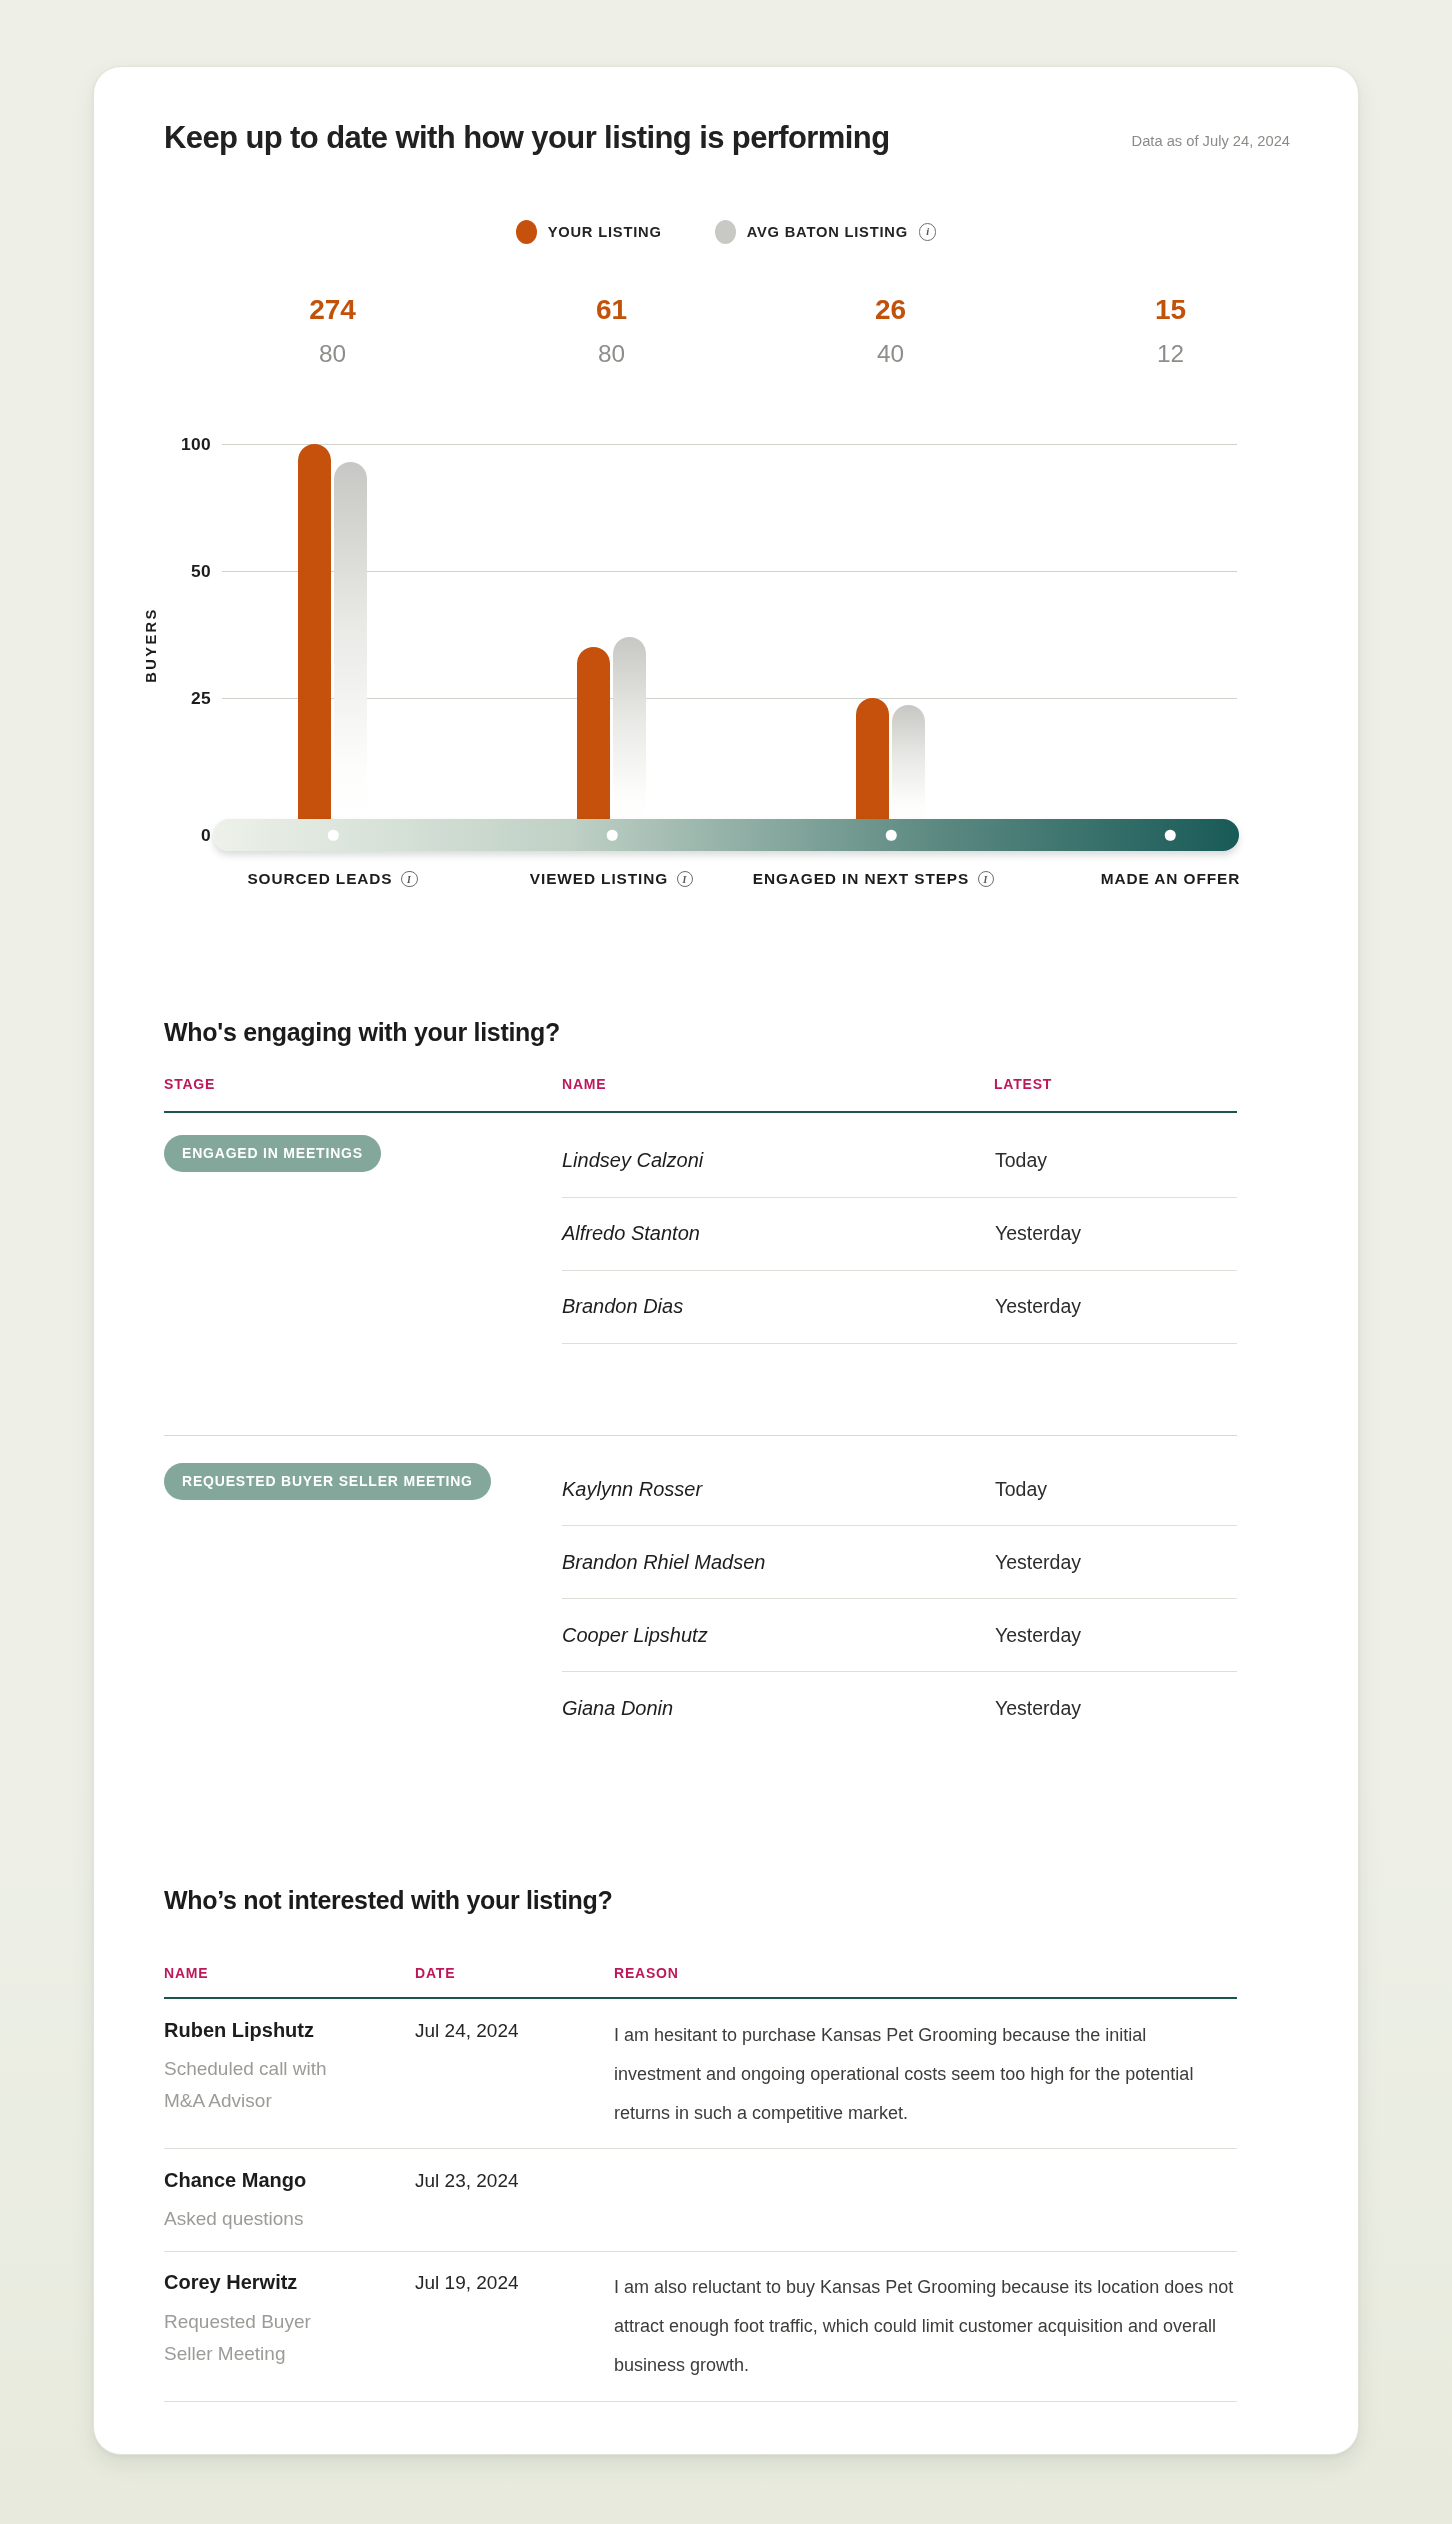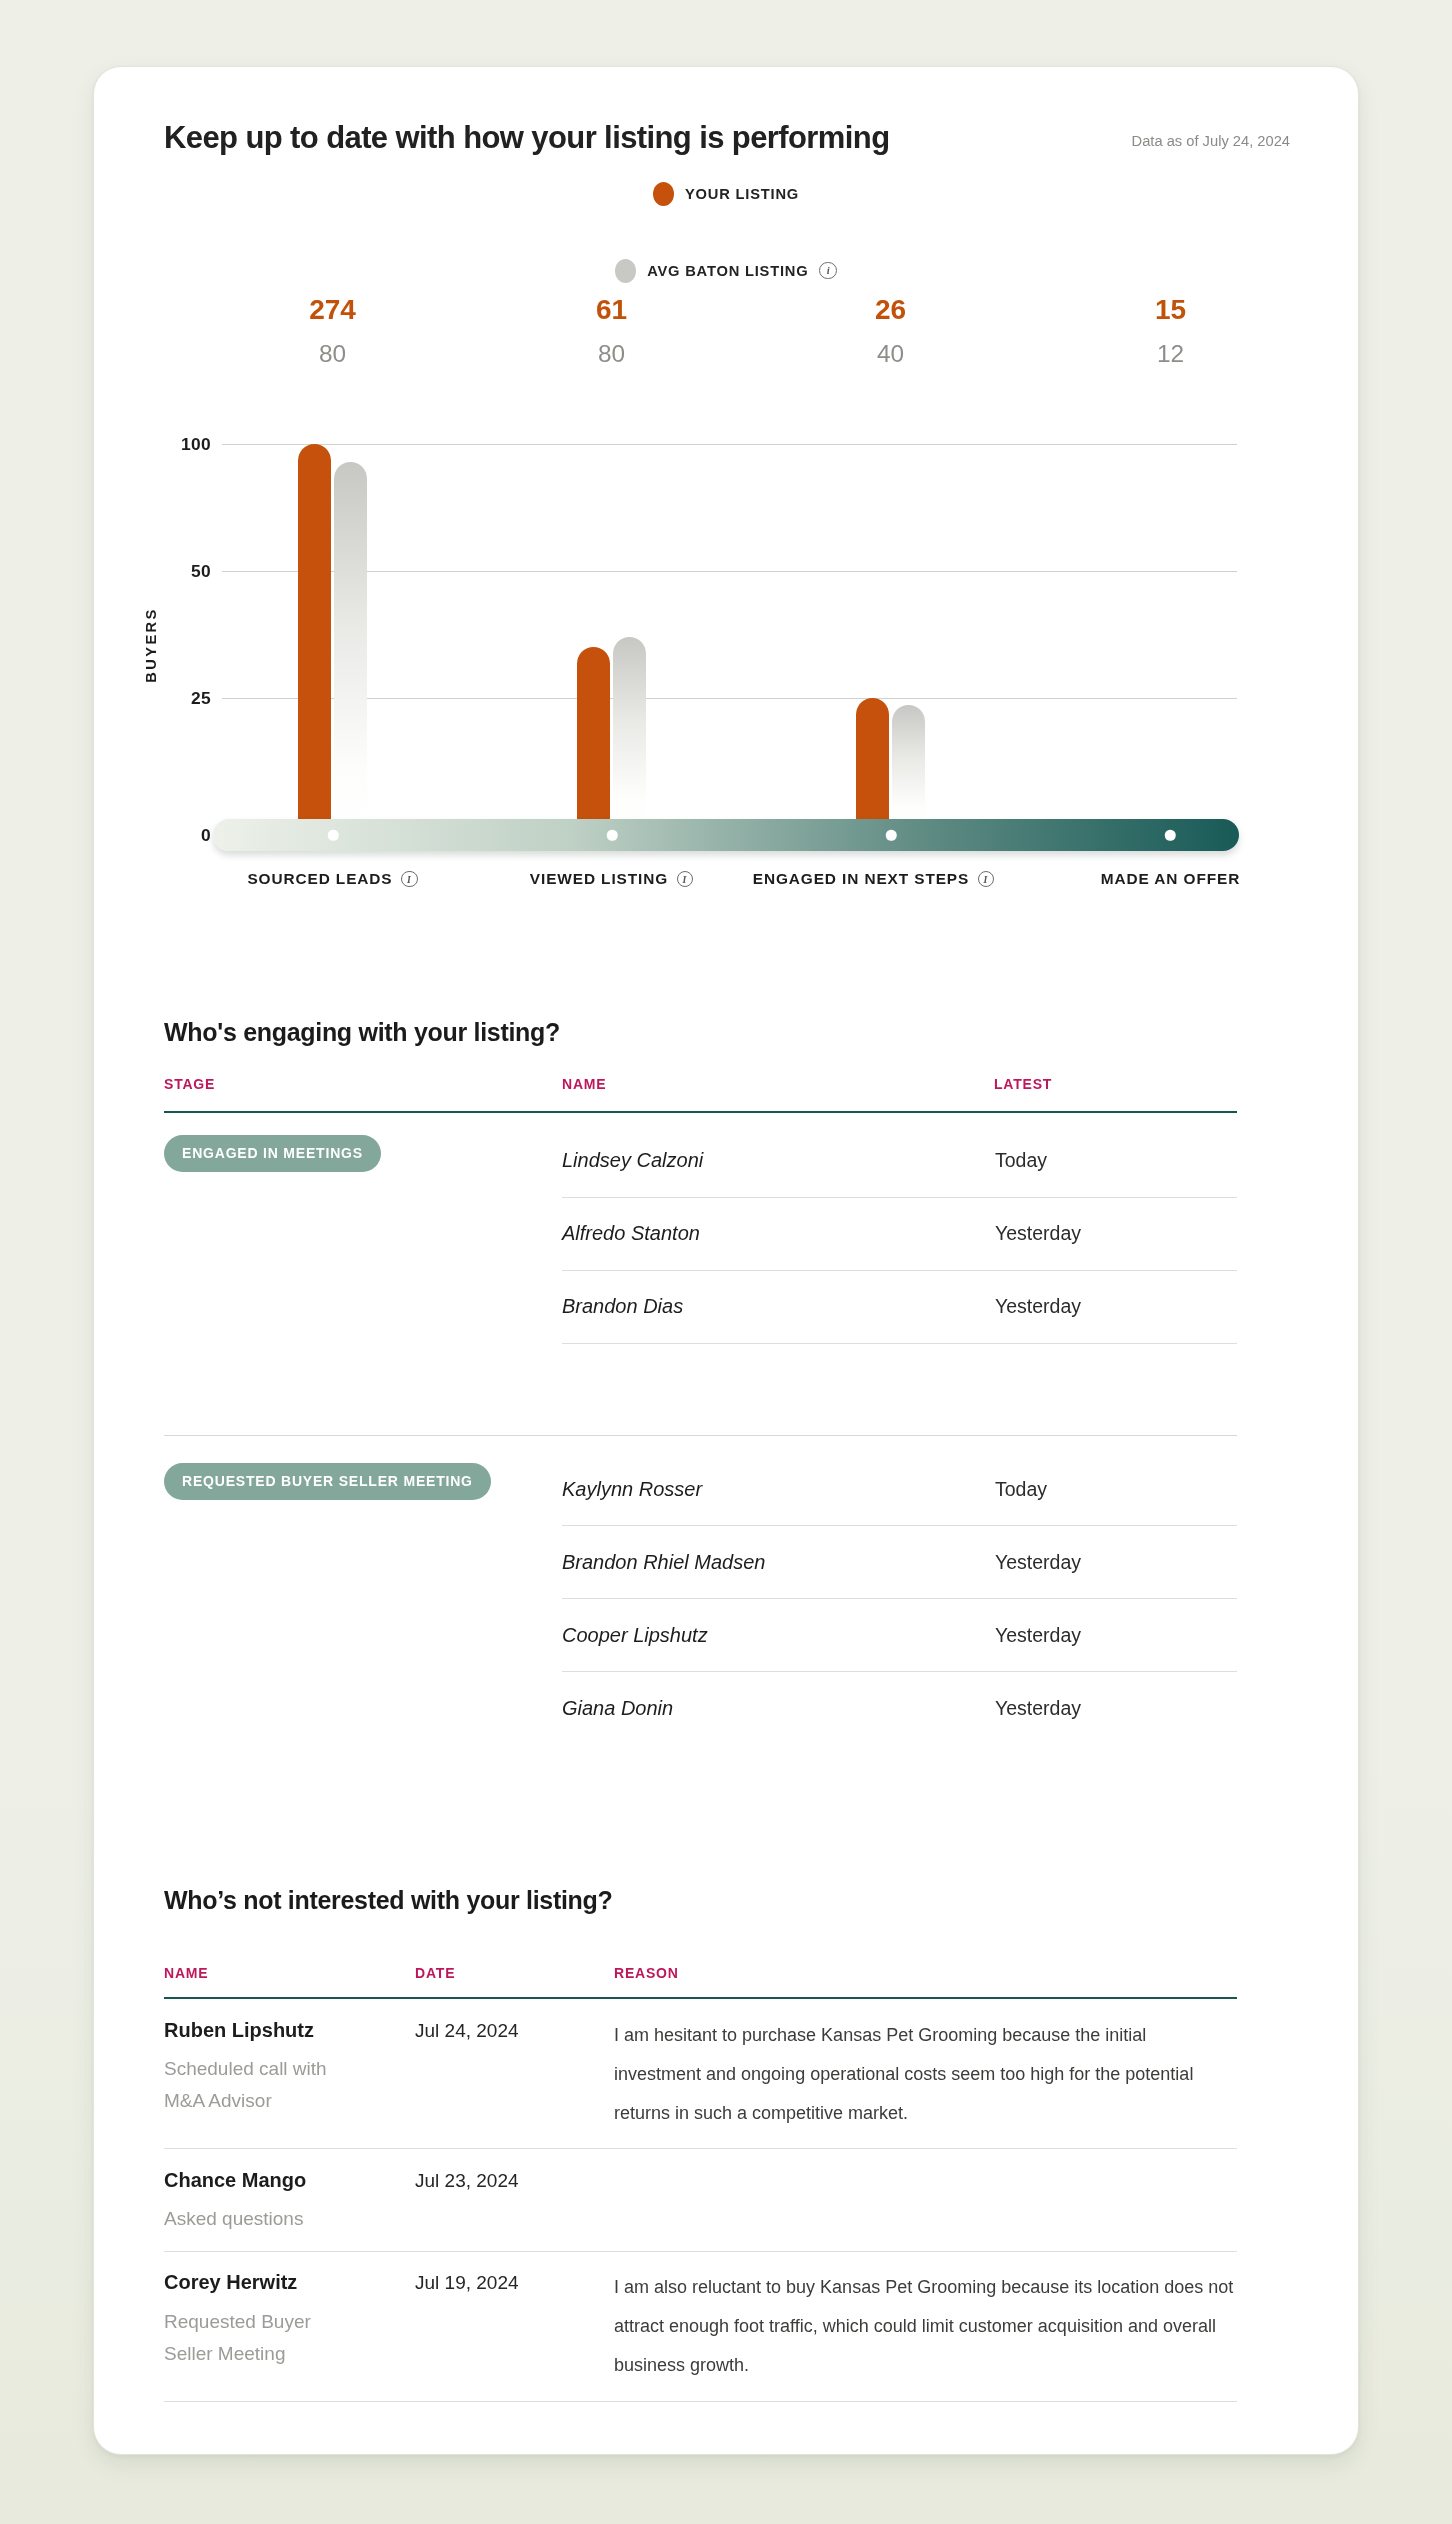--- a/index.html
+++ b/index.html
@@ -22,21 +22,21 @@
   .card-title {
     position:absolute; left:46px; top:53px; font-size:31px; font-weight:700;
     letter-spacing:-0.6px; color:var(--ink);margin-left:24px;
   }
   .data-asof {
     position:absolute; right:68px; top:66px; font-size:14.7px; color:var(--muted);
   }
   
   .legend {
     position:absolute; left:0; top:151px; width:100%; height:28px;
-    display:flex; justify-content:center; align-items:center; gap:53px;flex-direction:column;
+    display:flex; justify-content:center; align-items:center; gap:53px;
   }
   .legend-item { display:flex; align-items:center; gap:11px; }
   .dot { width:21px; height:24px; border-radius:50%; }
   .dot.orange { background:var(--orange); }
   .dot.gray   { background:var(--graybar); }
   .legend-label {
     font-size:14.7px; font-weight:700; letter-spacing:0.8px; color:#232323;
     text-transform:uppercase;
   }
   .info-icon {

